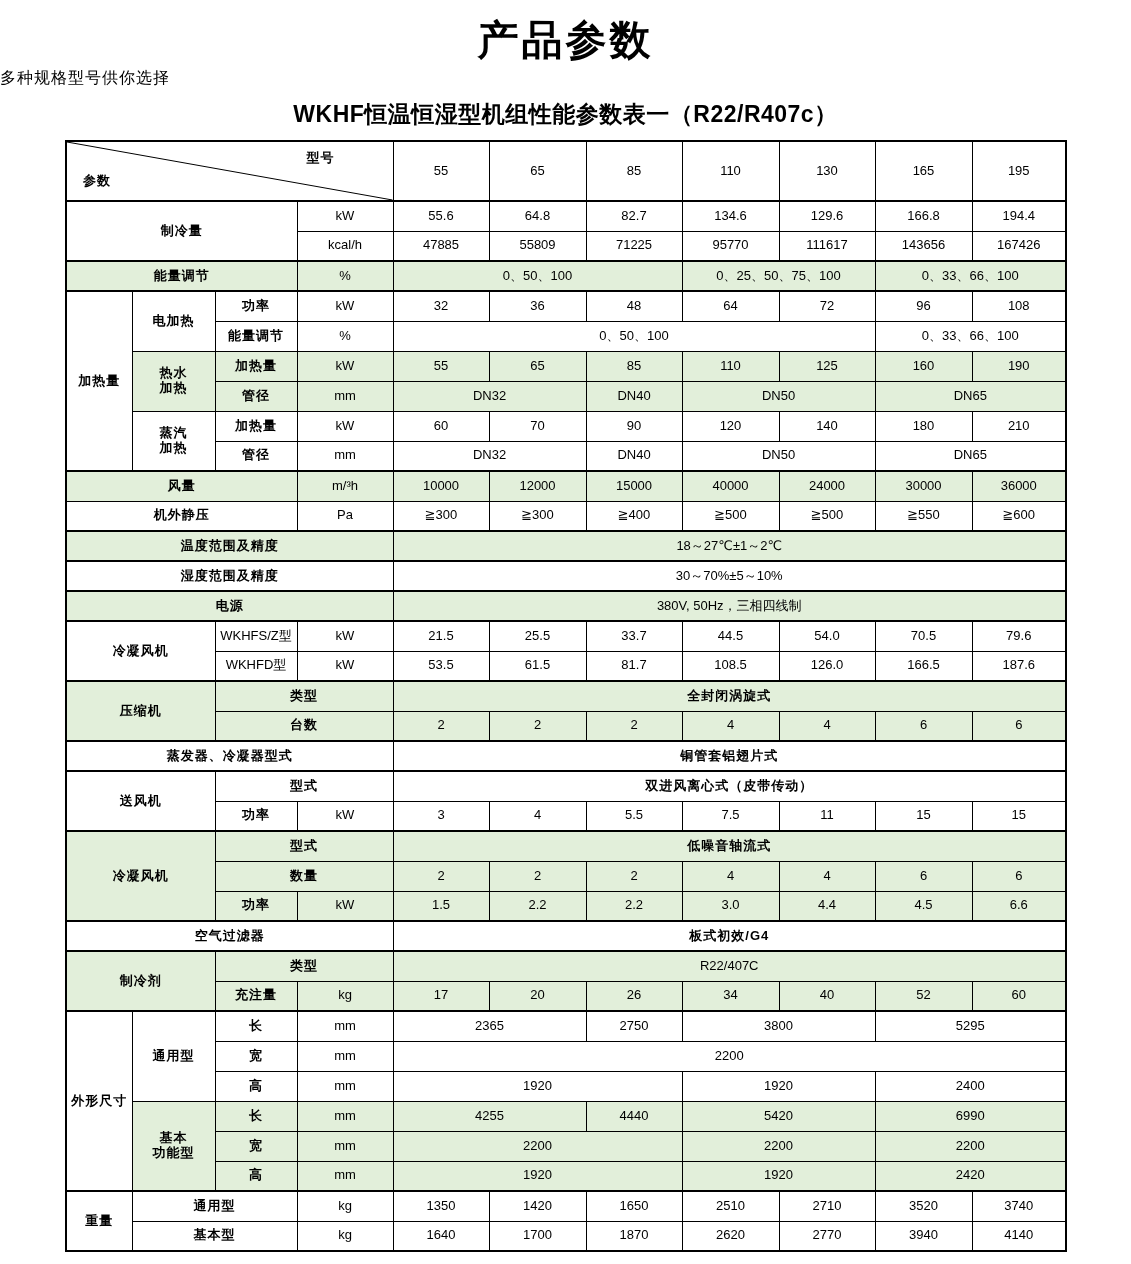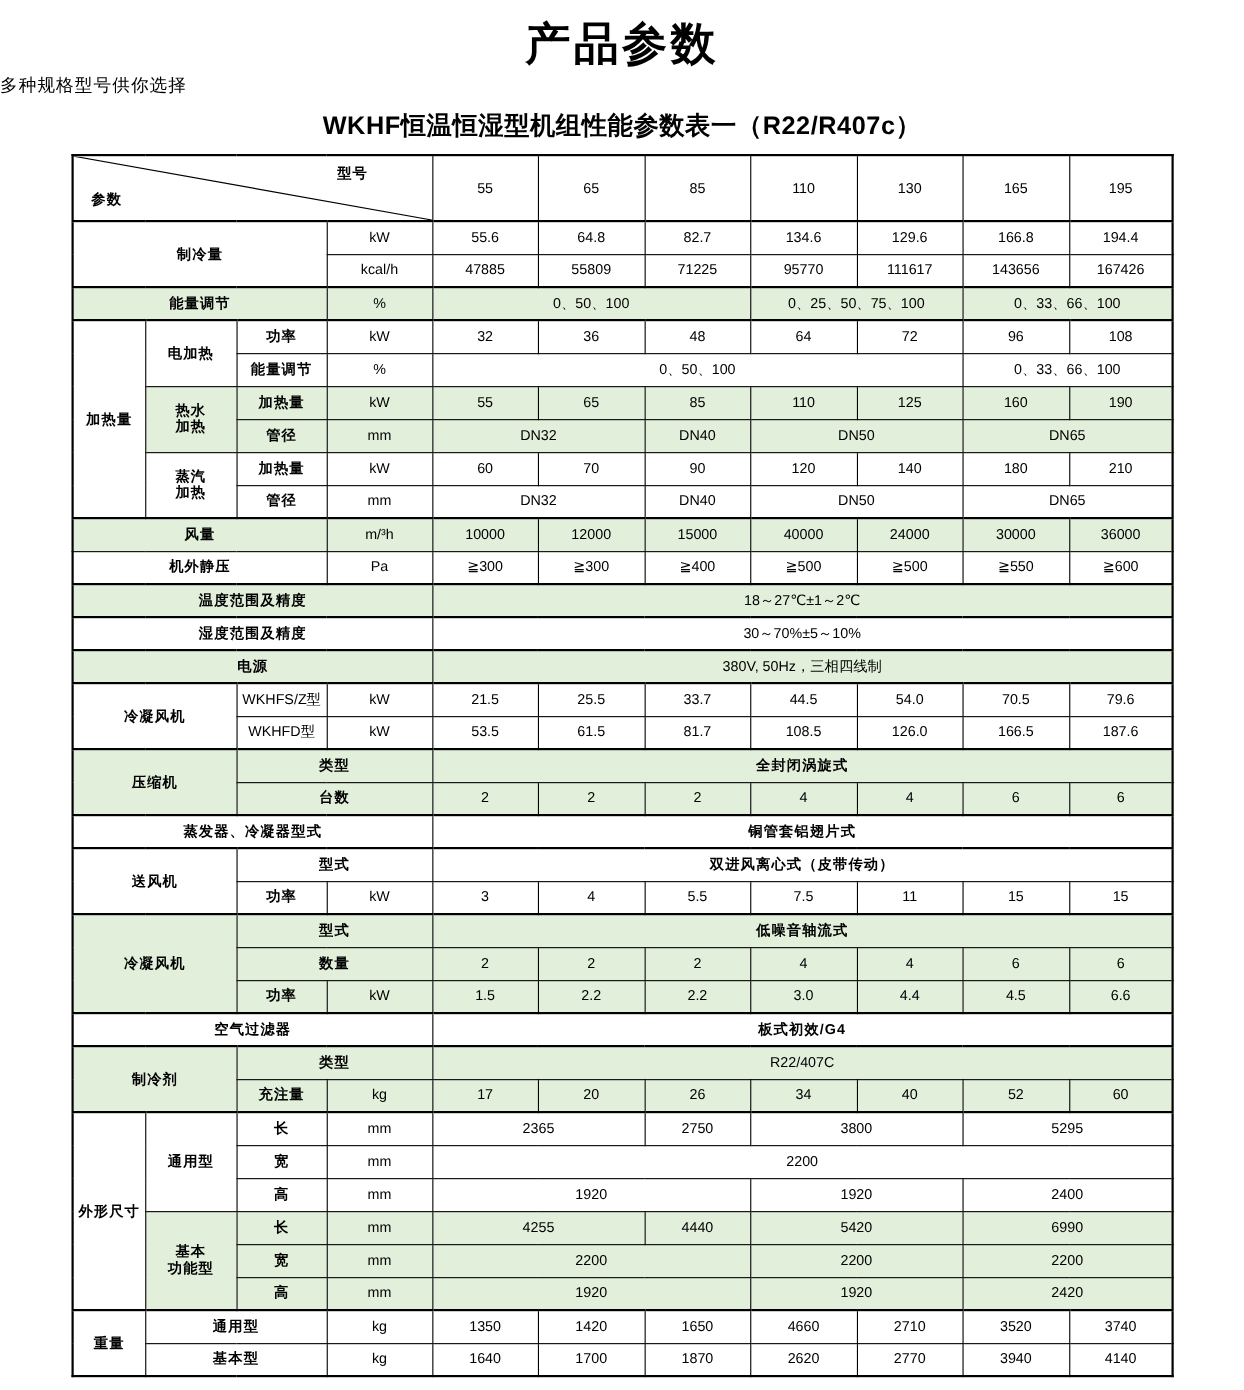--- a/index.html
+++ b/index.html
@@ -351,21 +351,21 @@
           <td colspan="2" data-name="value-cell">1920</td>
           <td colspan="2" data-name="value-cell">2420</td>
         </tr>
         <tr data-name="weight-general-row" class="s">
           <td rowspan="2" data-name="label-cell">重量</td>
           <td colspan="2" data-name="label-cell">通用型</td>
           <td data-name="unit-cell">kg</td>
           <td data-name="value-cell">1350</td>
           <td data-name="value-cell">1420</td>
           <td data-name="value-cell">1650</td>
-          <td data-name="value-cell">4660</td>
+          <td data-name="value-cell">2510</td>
           <td data-name="value-cell">2710</td>
           <td data-name="value-cell">3520</td>
           <td data-name="value-cell">3740</td>
         </tr>
         <tr data-name="weight-basic-row">
           <td colspan="2" data-name="label-cell">基本型</td>
           <td data-name="unit-cell">kg</td>
           <td data-name="value-cell">1640</td>
           <td data-name="value-cell">1700</td>
           <td data-name="value-cell">1870</td>

